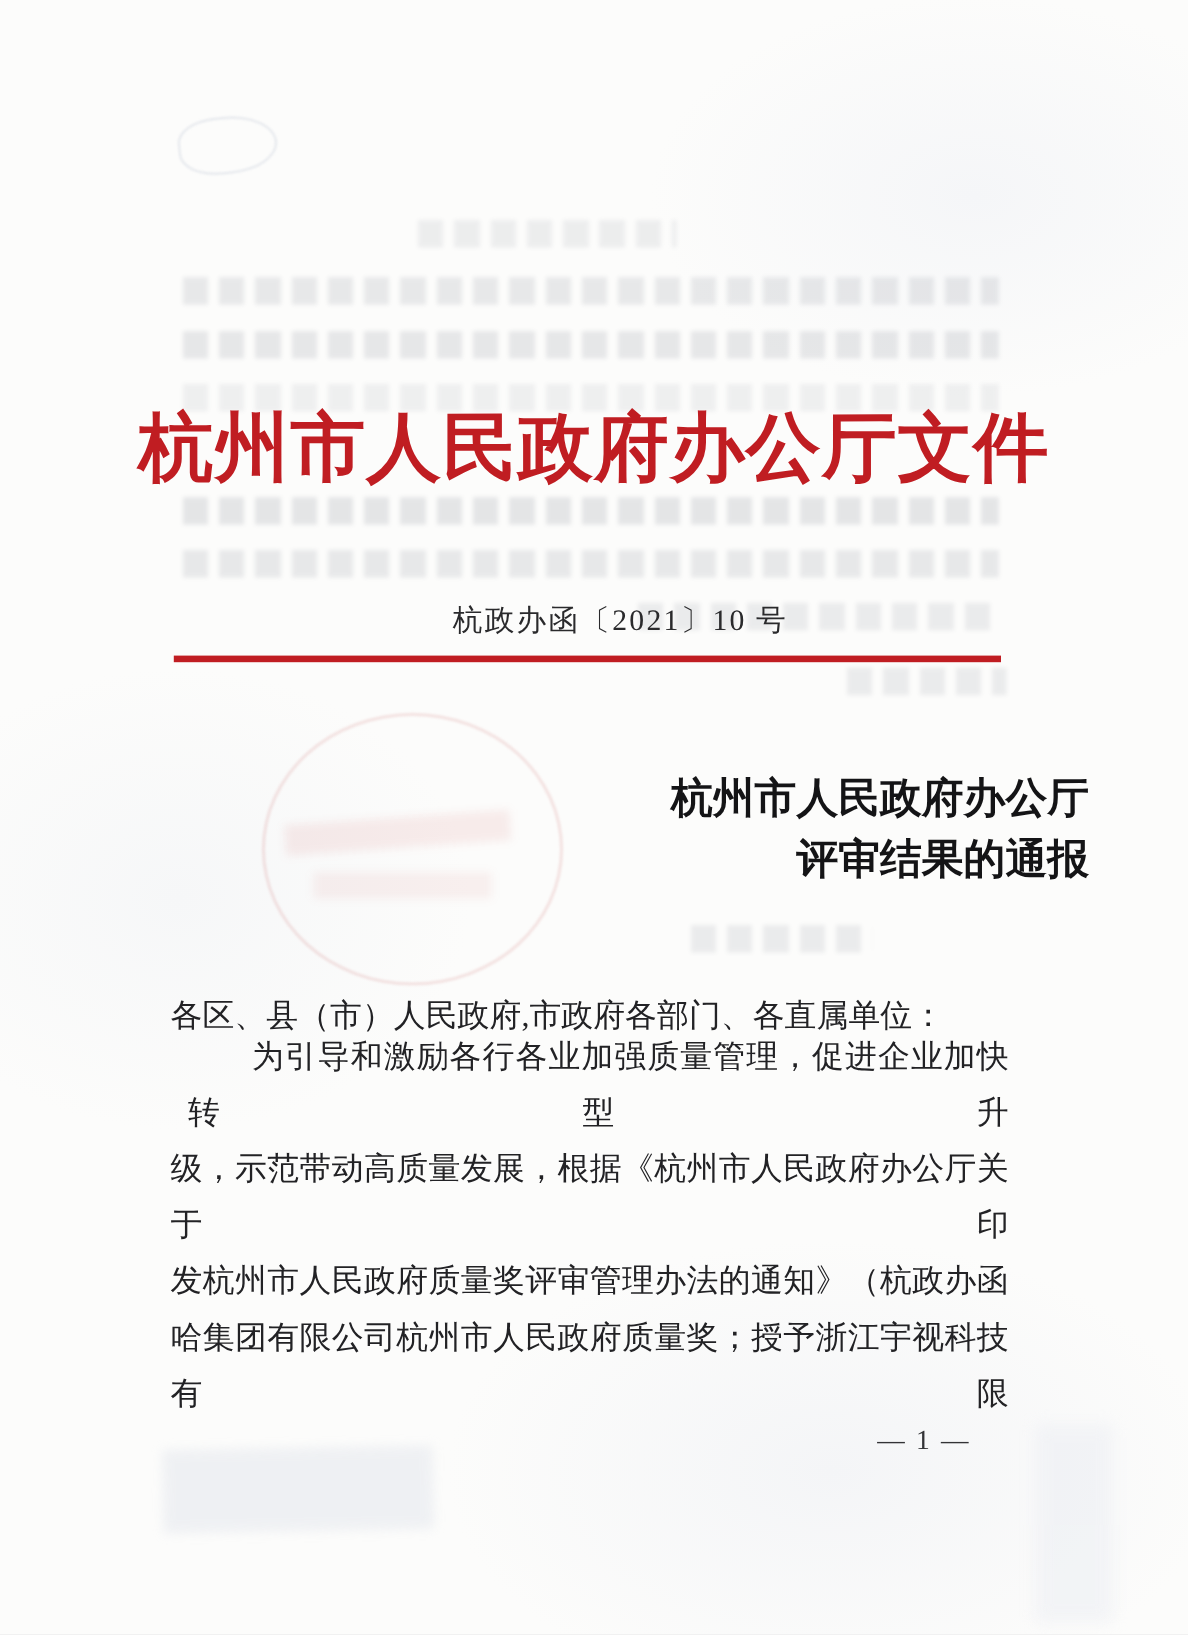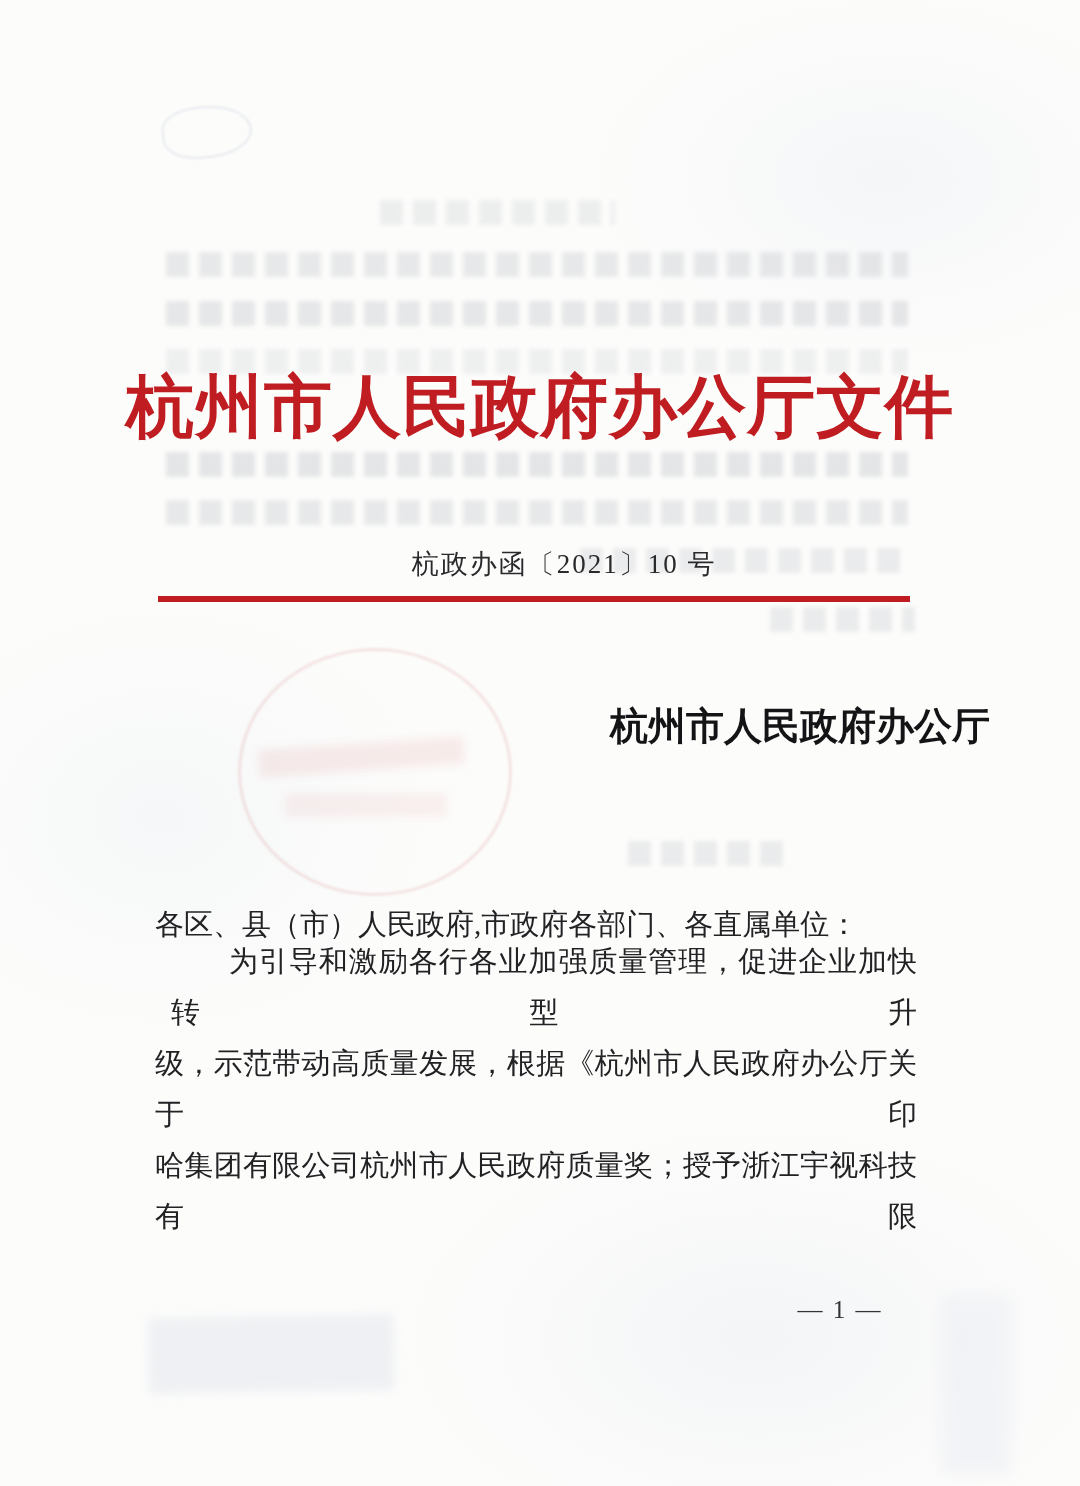--- a/index.html
+++ b/index.html
@@ -131,26 +131,28 @@
   </div>
 
   <h1 class="org-header">杭州市人民政府办公厅文件</h1>
 
   <div class="doc-number">杭政办函〔2021〕10 号</div>
 
   <div class="red-rule"></div>
 
   <div class="doc-title">
     <div>杭州市人民政府办公厅</div>
+    <div>评审结果的通报</div>
   </div>
 
   <div class="salutation">各区、县（市）人民政府,市政府各部门、各直属单位：</div>
 
   <div class="body-text">
     <div class="line indent">为引导和激励各行各业加强质量管理，促进企业加快转型升</div>
     <div class="line">级，示范带动高质量发展，根据《杭州市人民政府办公厅关于印</div>
+    <div class="line">发杭州市人民政府质量奖评审管理办法的通知》（杭政办函</div>
     <div class="line">哈集团有限公司杭州市人民政府质量奖；授予浙江宇视科技有限</div>
 
   </div>
 
   <div class="page-number">— 1 —</div>
 
 </div>
 
 </body></html>

